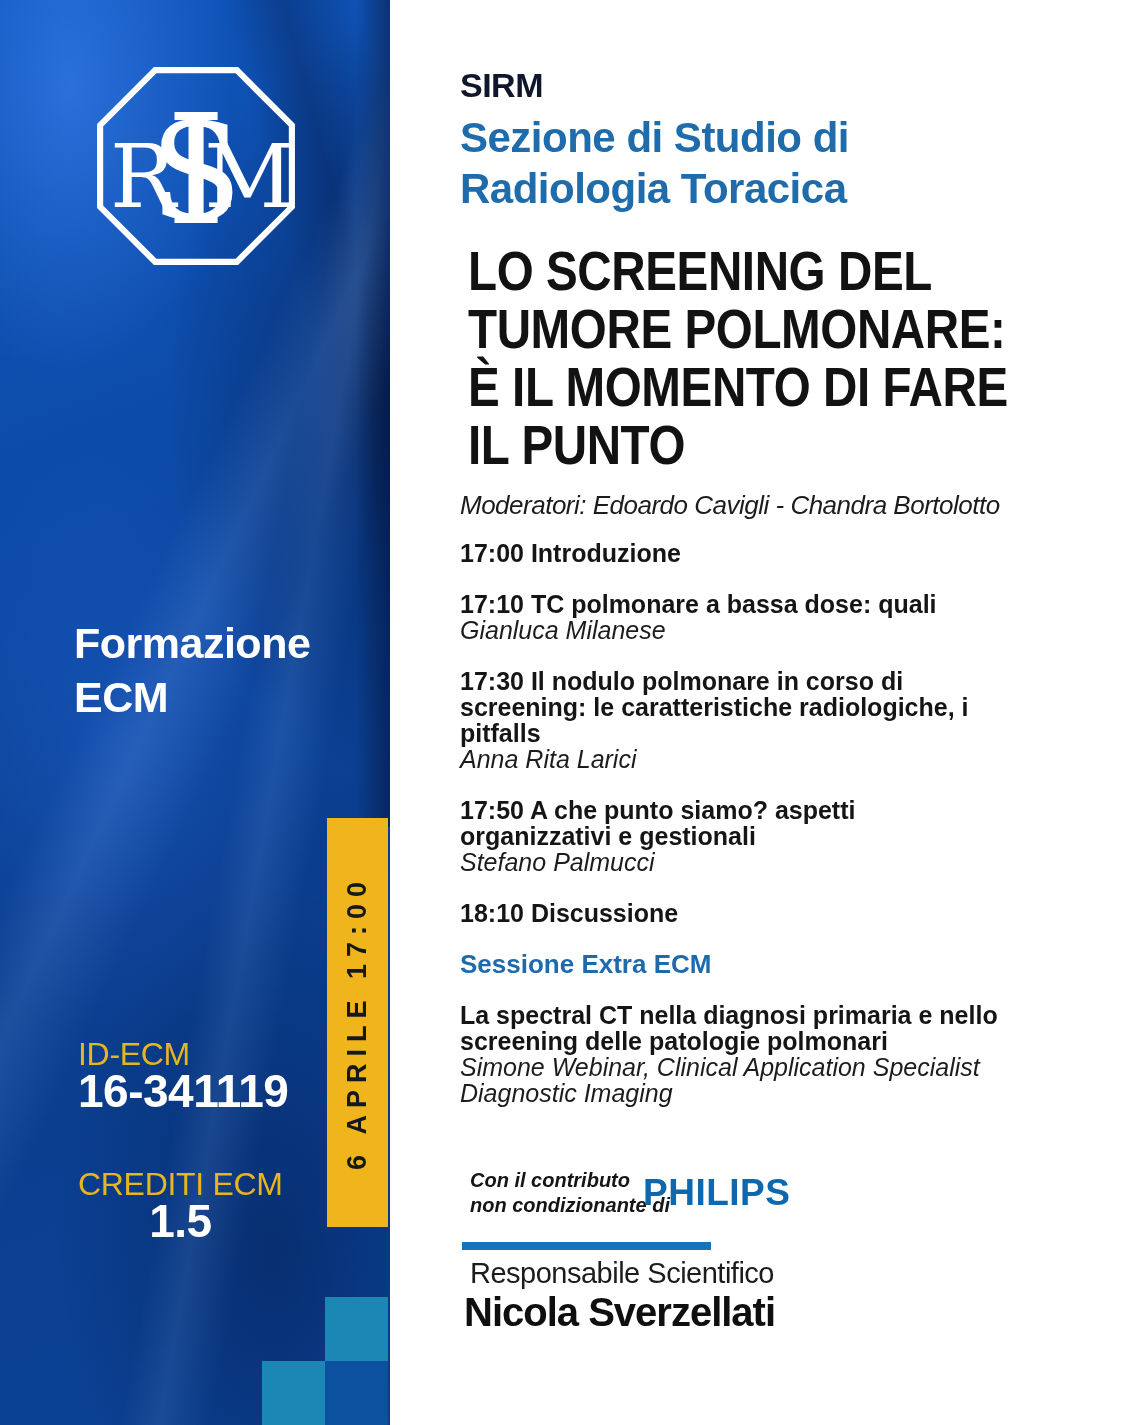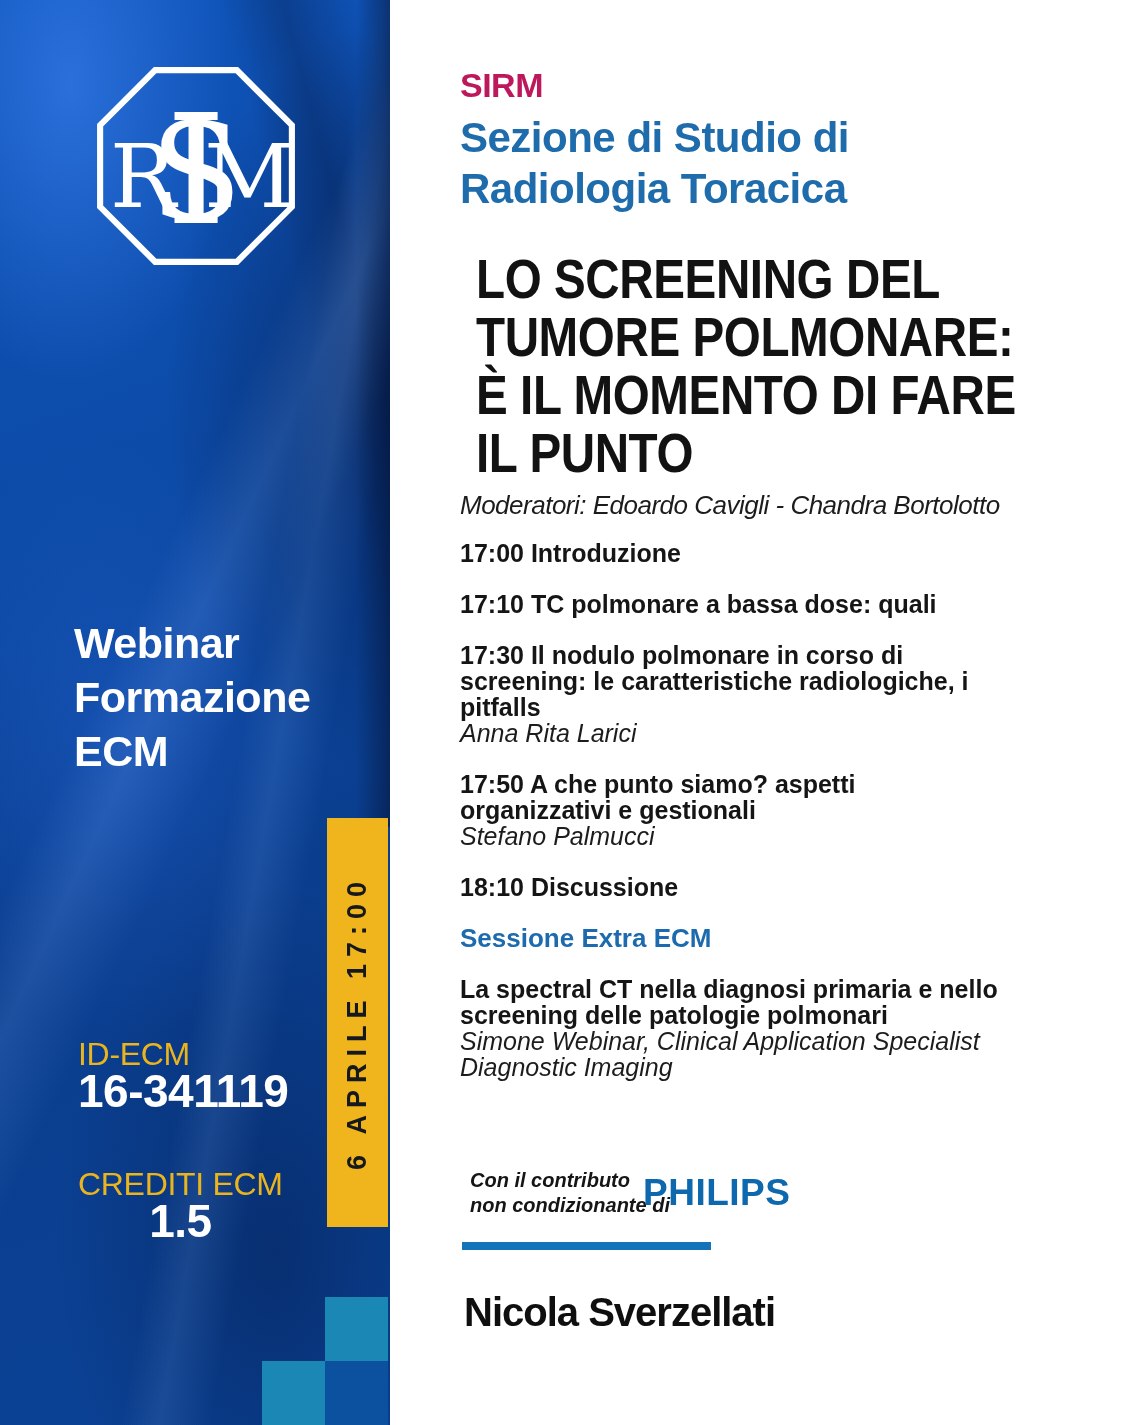--- a/index.html
+++ b/index.html
@@ -44,24 +44,24 @@
   .meta-id{top:1038px;}
   .meta-credits{top:1168px;text-align:center;}
   .metalabel{color:#eab41e;font-weight:400;font-size:32px;line-height:32px;letter-spacing:-.3px;}
   .metavalue{color:#ffffff;font-weight:700;font-size:46px;line-height:42px;letter-spacing:-.5px;}
   .sq{width:63px;height:64px;}
   .sq-a{left:325px;top:1297px;background:#1a87b5;}
   .sq-b{left:262px;top:1361px;background:#1a87b5;}
   .sq-c{left:325px;top:1361px;background:#0b51a0;}
   
   .content{position:absolute;left:390px;top:0;width:750px;height:1425px;background:#ffffff;}
-  .org{position:absolute;left:70px;top:66px;font-size:34px;font-weight:800;color:#be185d;letter-spacing:-.5px;}
+  .org{position:absolute;left:70px;top:66px;font-size:34px;font-weight:800;color:#0f172a;letter-spacing:-.5px;}
   .section{position:absolute;left:70px;top:112px;color:#1e6cab;font-weight:800;
     font-size:42px;line-height:51px;letter-spacing:-.5px;white-space:nowrap;}
-  .title{position:absolute;left:70px;top:234px;margin:16px;color:#121212;}
+  .title{position:absolute;left:70px;top:234px;margin:8px;color:#121212;}
   .tline{font-size:56px;line-height:58px;font-weight:800;letter-spacing:-.5px;
     white-space:nowrap;transform:scaleX(.85);transform-origin:left;}
   .moderators{position:absolute;left:70px;top:490px;font-style:italic;font-size:26px;
     color:#1c1c1c;letter-spacing:-.5px;white-space:nowrap;}
   .program{position:absolute;left:70px;top:540px;width:660px;}
   .pitem{margin:0 0 25px 0;}
   .pline{font-size:25px;line-height:26px;font-weight:800;color:#151515;white-space:nowrap;}
   .sline{font-size:25px;line-height:26px;font-style:italic;color:#1c1c1c;white-space:nowrap;}
   .extra-label{font-size:26px;line-height:26px;font-weight:800;color:#1d6bae;margin:0 0 25px 0;}
   .contrib{position:absolute;left:80px;top:1168px;font-weight:800;font-style:italic;
@@ -85,21 +85,20 @@
       <svg viewBox="0 0 200 200" width="204" height="204">
         <polygon points="60,6 140,6 194,60 194,140 140,194 60,194 6,140 6,60" fill="none" stroke="#ffffff" stroke-width="6"></polygon>
         <text x="48" y="140" text-anchor="middle" fill="#ffffff" font-family="DejaVu Serif, serif" font-size="86">R</text>
         <text x="152" y="140" text-anchor="middle" fill="#ffffff" font-family="DejaVu Serif, serif" font-size="86">M</text>
         <text x="100" y="152" text-anchor="middle" fill="#ffffff" font-family="DejaVu Serif, serif" font-size="132">S</text>
         <text x="100" y="156" text-anchor="middle" fill="#ffffff" font-family="DejaVu Serif, serif" font-size="148">I</text>
       </svg>
     </div>
 
     <div class="webinar">
-      <div>Webinar</div>
       <div>Formazione</div>
       <div>ECM</div>
     </div>
 
     <div class="banner">
       <span class="banner-text">6 APRILE 17:00</span>
     </div>
 
     <div class="meta meta-id">
       <div class="metalabel">ID-ECM</div>
@@ -135,20 +134,21 @@
     <div class="moderators">Moderatori: Edoardo Cavigli - Chandra Bortolotto</div>
 
     <div class="program">
 
       <div class="pitem">
         <div class="pline">17:00 Introduzione</div>
       </div>
 
       <div class="pitem">
         <div class="pline">17:10 TC polmonare a bassa dose: quali</div>
+        <div class="sline">Gianluca Milanese</div>
       </div>
 
       <div class="pitem">
         <div class="pline">17:30 Il nodulo polmonare in corso di</div>
         <div class="pline">screening: le caratteristiche radiologiche, i</div>
         <div class="pline">pitfalls</div>
         <div class="sline">Anna Rita Larici</div>
       </div>
 
       <div class="pitem">
@@ -172,15 +172,16 @@
     </div>
 
     <div class="contrib">
       <div>Con il contributo</div>
       <div>non condizionante di</div>
     </div>
     <div class="philips">PHILIPS</div>
 
     <div class="divider"></div>
 
+    <div class="role">Responsabile Scientifico</div>
     <div class="name">Nicola Sverzellati</div>
   </main>
 </div>
 
 </body></html>

